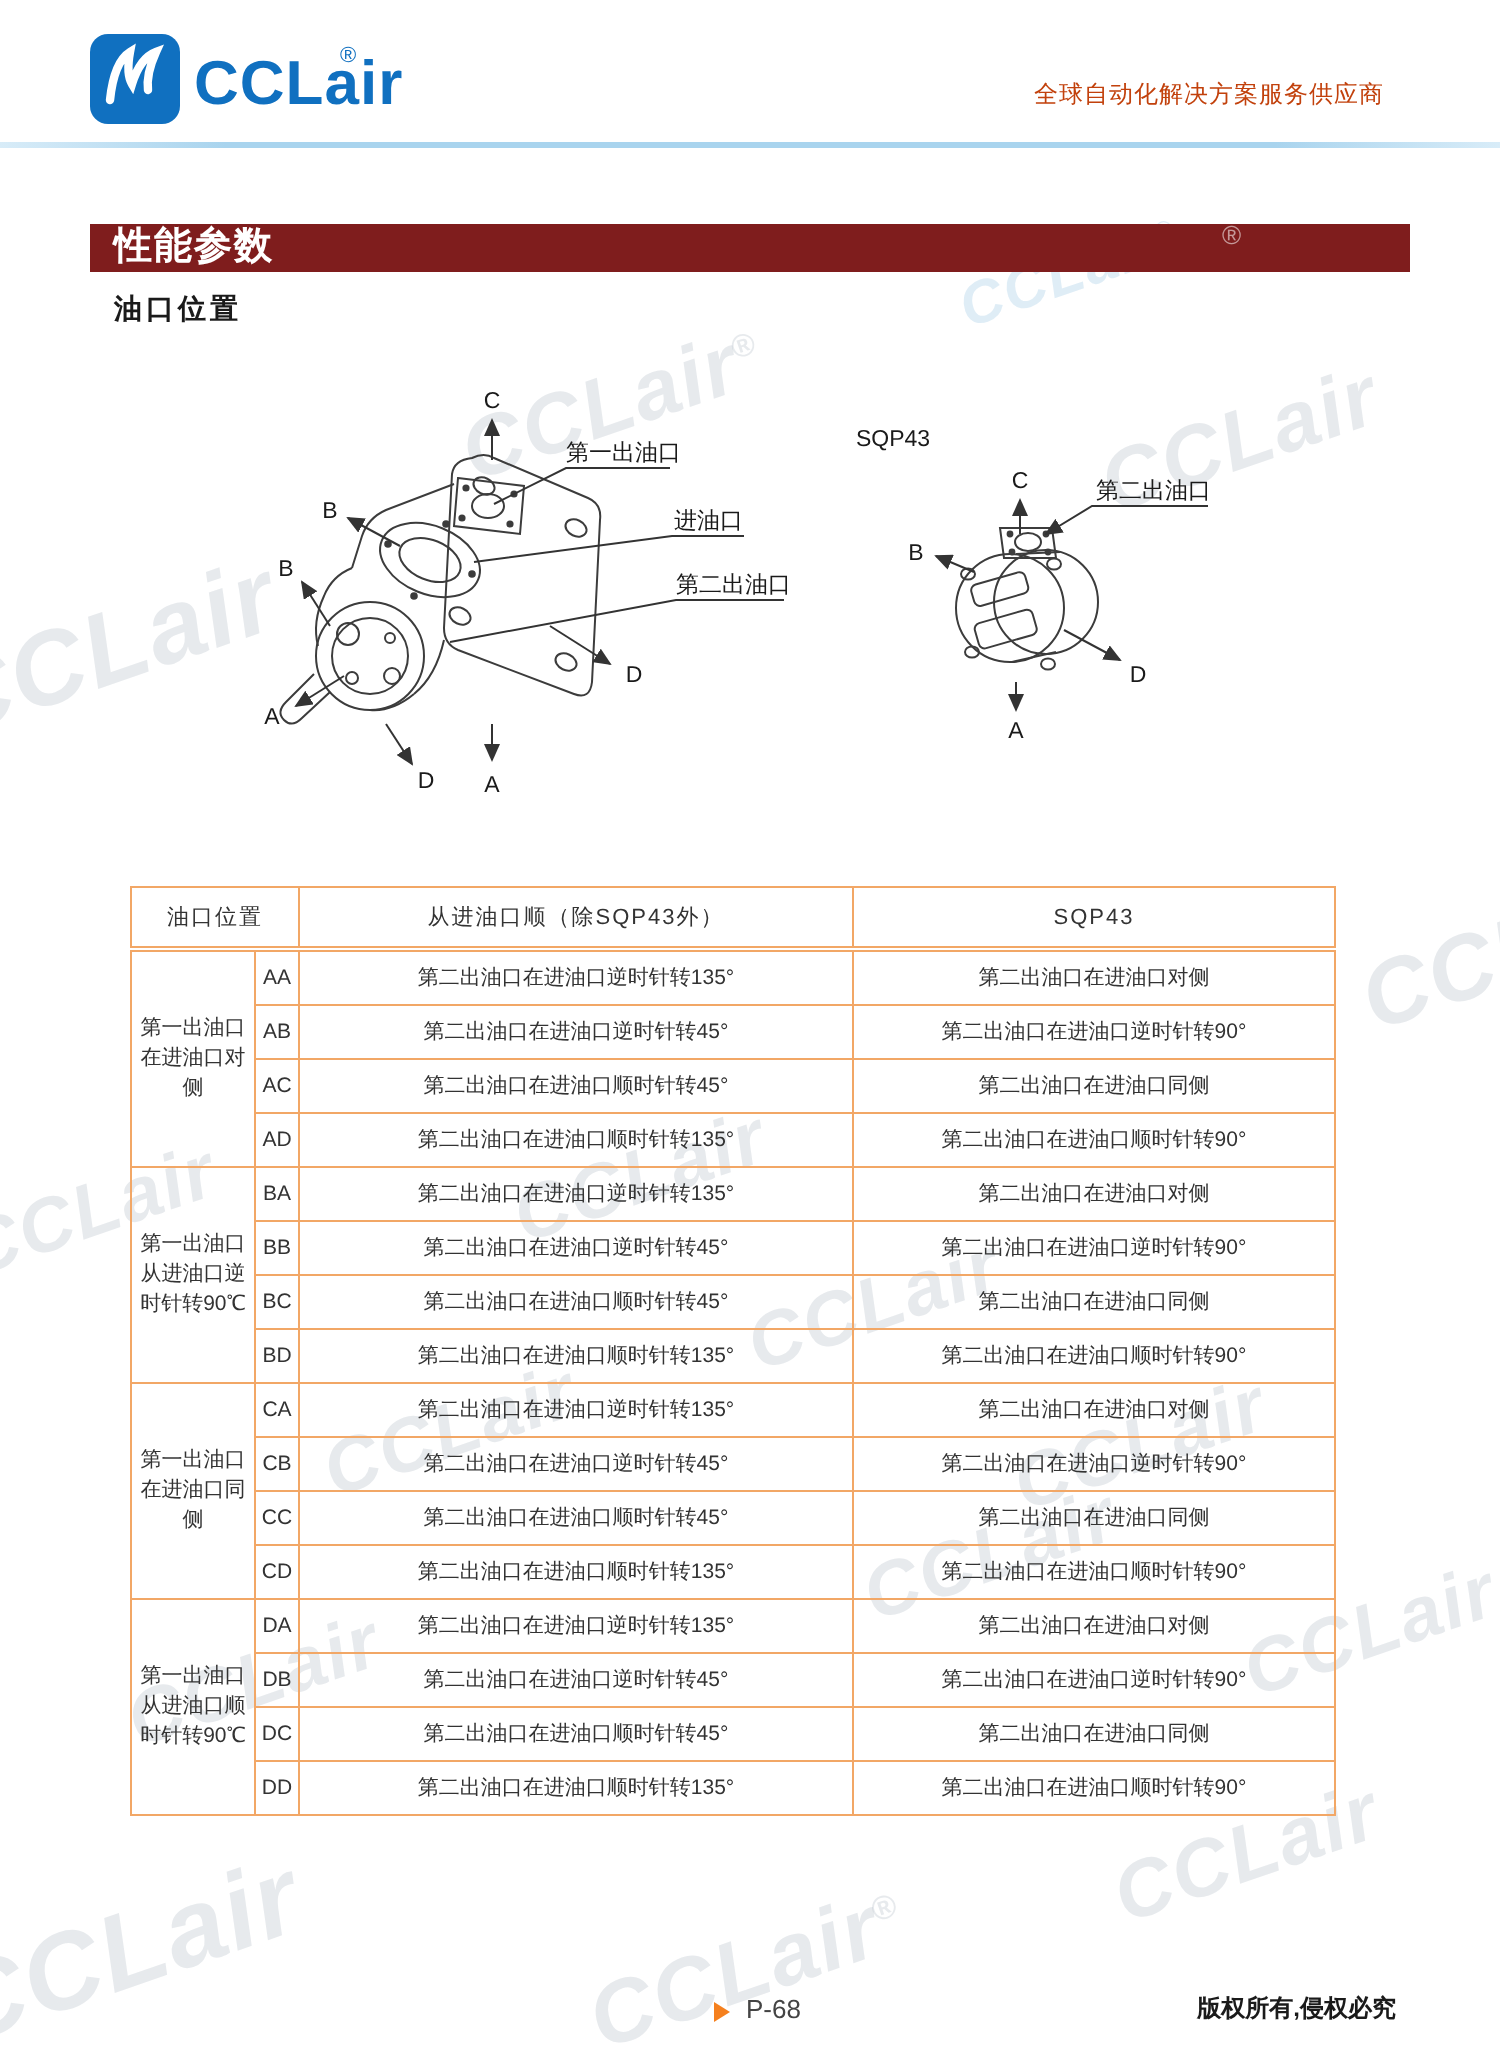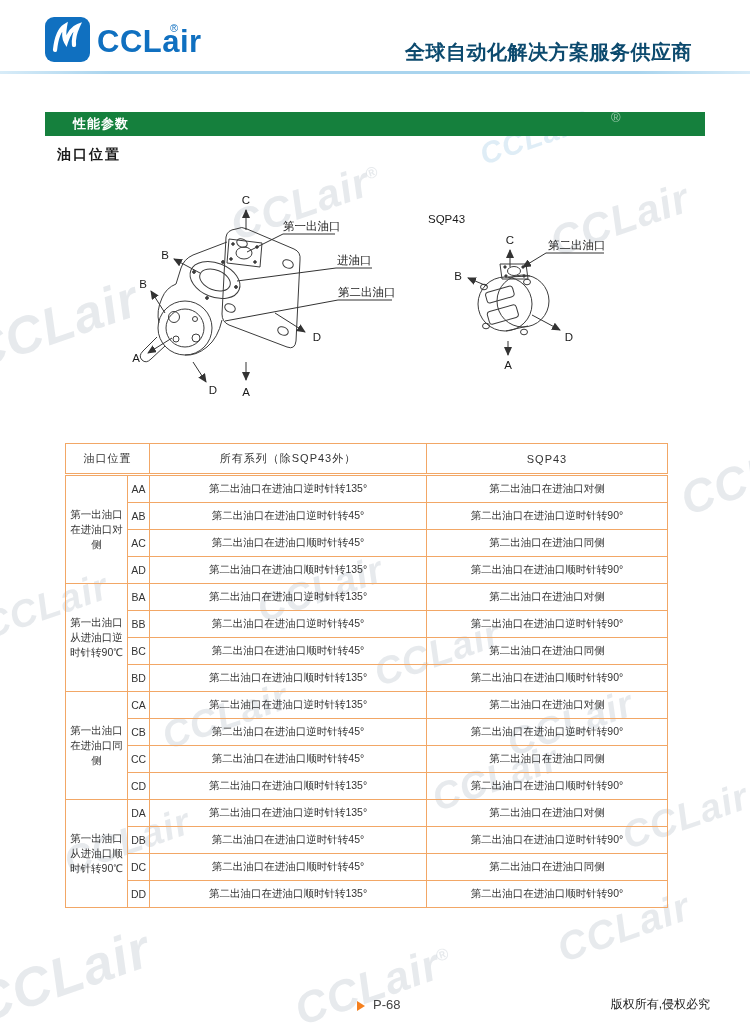--- a/index.html
+++ b/index.html
@@ -9,29 +9,29 @@
   .wm{position:absolute;font-weight:700;font-style:italic;white-space:nowrap;
       color:rgba(168,180,192,0.28);transform:rotate(-19deg);pointer-events:none;z-index:0;
       letter-spacing:1px;}
   .wm sup{font-size:.38em;font-style:normal;}
   
   .logo-box{position:absolute;left:45px;top:17px;width:45px;height:45px;background:#1070c0;
             border-radius:9px;z-index:2;}
   .logo-text{position:absolute;left:97px;top:24px;font-size:31px;font-weight:700;
              color:#1070c0;z-index:2;letter-spacing:0.5px;}
   .logo-reg{position:absolute;left:170px;top:22px;font-size:11px;color:#1070c0;z-index:2;}
-  .tagline{position:absolute;right:58px;top:39px;font-size:20px;font-weight:700;
-           color:#0c4a6e;z-index:2;letter-spacing:0.5px;}
+  .tagline{position:absolute;right:58px;top:39px;font-size:12px;font-weight:400;
+           color:#c2410c;z-index:2;letter-spacing:0.5px;}
   .hdr-rule{position:absolute;left:0;top:71px;width:750px;height:3px;z-index:1;
             background:linear-gradient(to right,#d8ecf8,#a9d4ee 15%,#a9d4ee 85%,#d8ecf8);}
   .bar-reg{position:absolute;left:611px;top:110px;font-size:13px;color:rgba(255,255,255,0.55);z-index:3;}
   
-  .section-bar{position:absolute;left:45px;top:112px;width:660px;height:24px;background:#15803d;
-               z-index:2;color:#ffffff;font-size:13px;font-weight:700;line-height:24px;
-               padding-left:28px;box-sizing:border-box;letter-spacing:1px;}
+  .section-bar{position:absolute;left:45px;top:112px;width:660px;height:24px;background:#7f1d1d;
+               z-index:2;color:#ffffff;font-size:19px;font-weight:700;line-height:24px;
+               padding-left:12px;box-sizing:border-box;letter-spacing:1px;}
   .subtitle{position:absolute;left:57px;top:146px;font-size:14px;font-weight:700;color:#1a1a1a;
             letter-spacing:2px;z-index:2;}
   
   .diag{position:absolute;z-index:2;}
   svg text{font-family:"Liberation Sans",sans-serif;fill:#1a1a1a;}
   .lab{font-size:11.5px;}
   .cjk{font-size:11.5px;}
   
   .ptable{position:absolute;left:65px;top:443px;z-index:2;border-collapse:collapse;
           table-layout:fixed;width:602px;}
@@ -39,21 +39,21 @@
           text-align:center;padding:0 2px;background:transparent;}
   .ptable thead th{height:29px;border-bottom:3px double #f2a766;font-weight:500;font-size:11px;
           letter-spacing:1px;}
   .ptable td{height:26px;text-align:center;}
   .group-cell{white-space:pre-line;line-height:1.4;}
   
   .pg-arrow{position:absolute;left:357px;top:1001px;width:0;height:0;z-index:2;
             border-left:8px solid #f5801e;border-top:5px solid transparent;
             border-bottom:5px solid transparent;}
   .pg-num{position:absolute;left:373px;top:997px;font-size:13px;color:#444;z-index:2;}
-  .copyright{position:absolute;right:40px;top:996px;font-size:12px;font-weight:400;
+  .copyright{position:absolute;right:52px;top:996px;font-size:12px;font-weight:700;
              color:#1a1a1a;z-index:2;}
 </style>
 </head>
 <body>
 
 <div class="page">
 
   <div class="wm" style="left:-35px;top:295px;font-size:52px;"><span>CCLair</span></div>
   <div class="wm" style="left:228px;top:178px;font-size:42px;"><span>CCLair</span><sup>®</sup></div>
   <div class="wm" style="left:548px;top:196px;font-size:42px;"><span>CCLair</span></div>
@@ -190,21 +190,21 @@
   <table class="ptable">
     <colgroup>
         <col style="width:62px">
         <col style="width:22px">
         <col style="width:277px">
         <col style="width:241px">
       </colgroup>
     <thead>
       <tr>
         <th colspan="2">油口位置</th>
-        <th>所有系列（除SQP43外）</th>
+        <th>从进油口顺（除SQP43外）</th>
         <th>SQP43</th>
       </tr>
     </thead>
     <tbody>
       <tr>
         <td rowspan="4" class="group-cell">第一出油口
 在进油口对侧</td>
         <td>AA</td>
         <td>第二出油口在进油口逆时针转135°</td>
         <td>第二出油口在进油口对侧</td>

